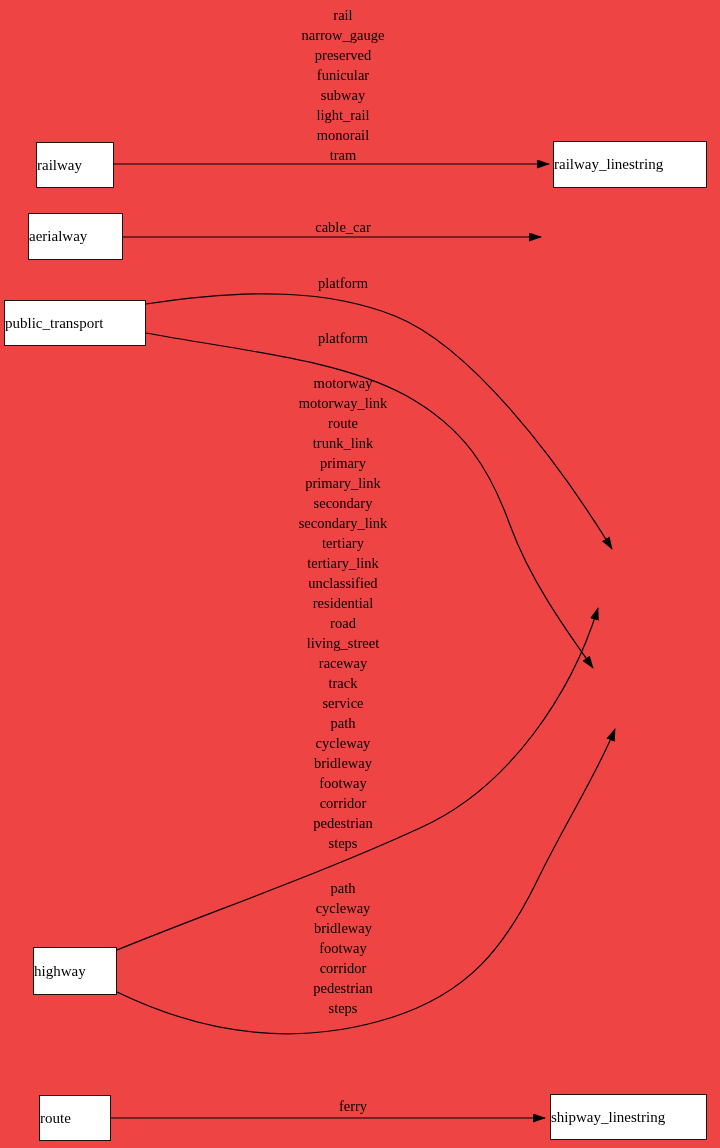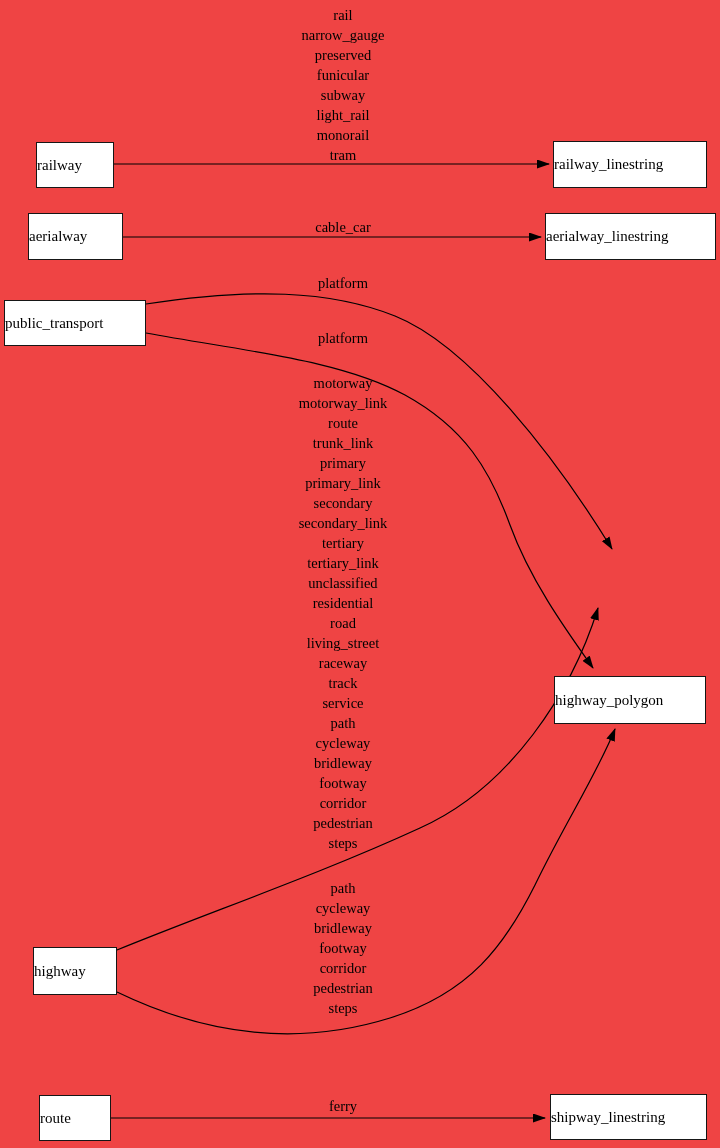--- a/index.html
+++ b/index.html
@@ -86,21 +86,21 @@
     </div>
   <div class="elabel" style="left:343px;top:878px">
       <div>path</div>
       <div>cycleway</div>
       <div>bridleway</div>
       <div>footway</div>
       <div>corridor</div>
       <div>pedestrian</div>
       <div>steps</div>
     </div>
-  <div class="elabel" style="left:343px;top:1096px">
+  <div class="elabel" style="left:353px;top:1096px">
       <div>ferry</div>
     </div>
 
   <div class="node" style="left:36px;top:142px;width:78px;height:46px">
     <span>railway</span>
   </div>
   <div class="node" style="left:28px;top:213px;width:95px;height:47px">
     <span>aerialway</span>
   </div>
   <div class="node" style="left:4px;top:300px;width:142px;height:46px">
@@ -108,23 +108,17 @@
   </div>
   <div class="node" style="left:33px;top:947px;width:84px;height:48px">
     <span>highway</span>
   </div>
   <div class="node" style="left:39px;top:1095px;width:72px;height:46px">
     <span>route</span>
   </div>
   <div class="node" style="left:553px;top:141px;width:154px;height:47px">
     <span>railway_linestring</span>
   </div>
-  <div class="node" style="left:545px;top:213px;width:171px;height:47px">
-    <span>aerialway_linestring</span>
-  </div>
-  <div class="node" style="left:554px;top:676px;width:152px;height:48px">
-    <span>highway_polygon</span>
-  </div>
   <div class="node" style="left:550px;top:1094px;width:157px;height:46px">
     <span>shipway_linestring</span>
   </div>
 
 </div>
 
 </body></html>

